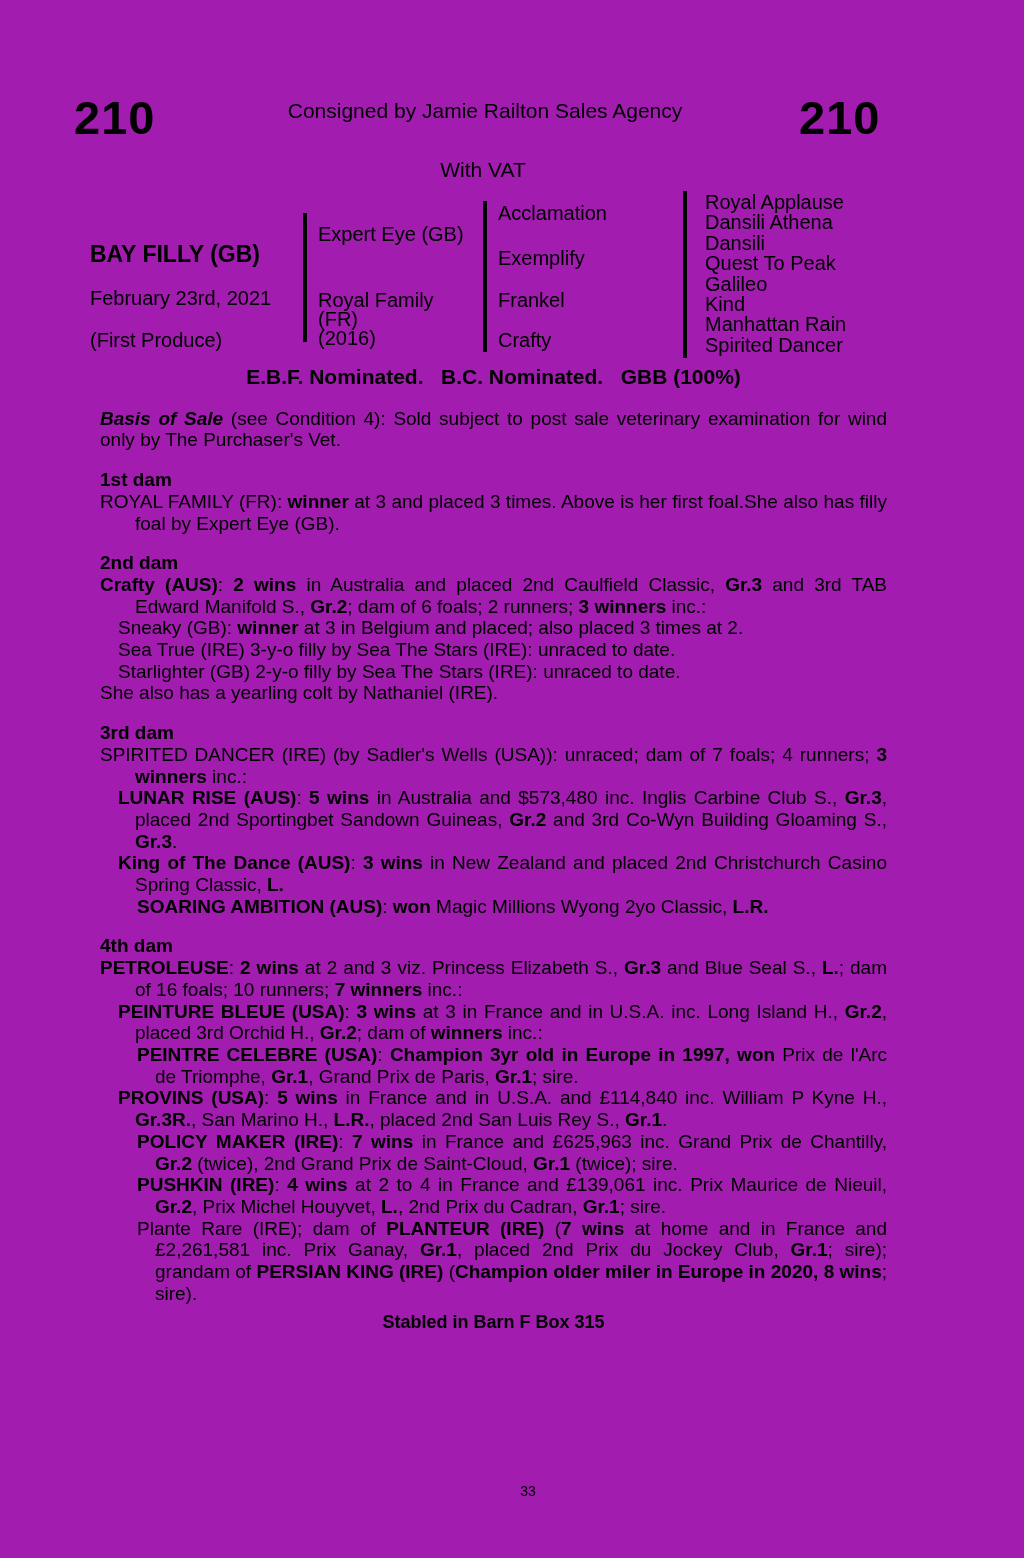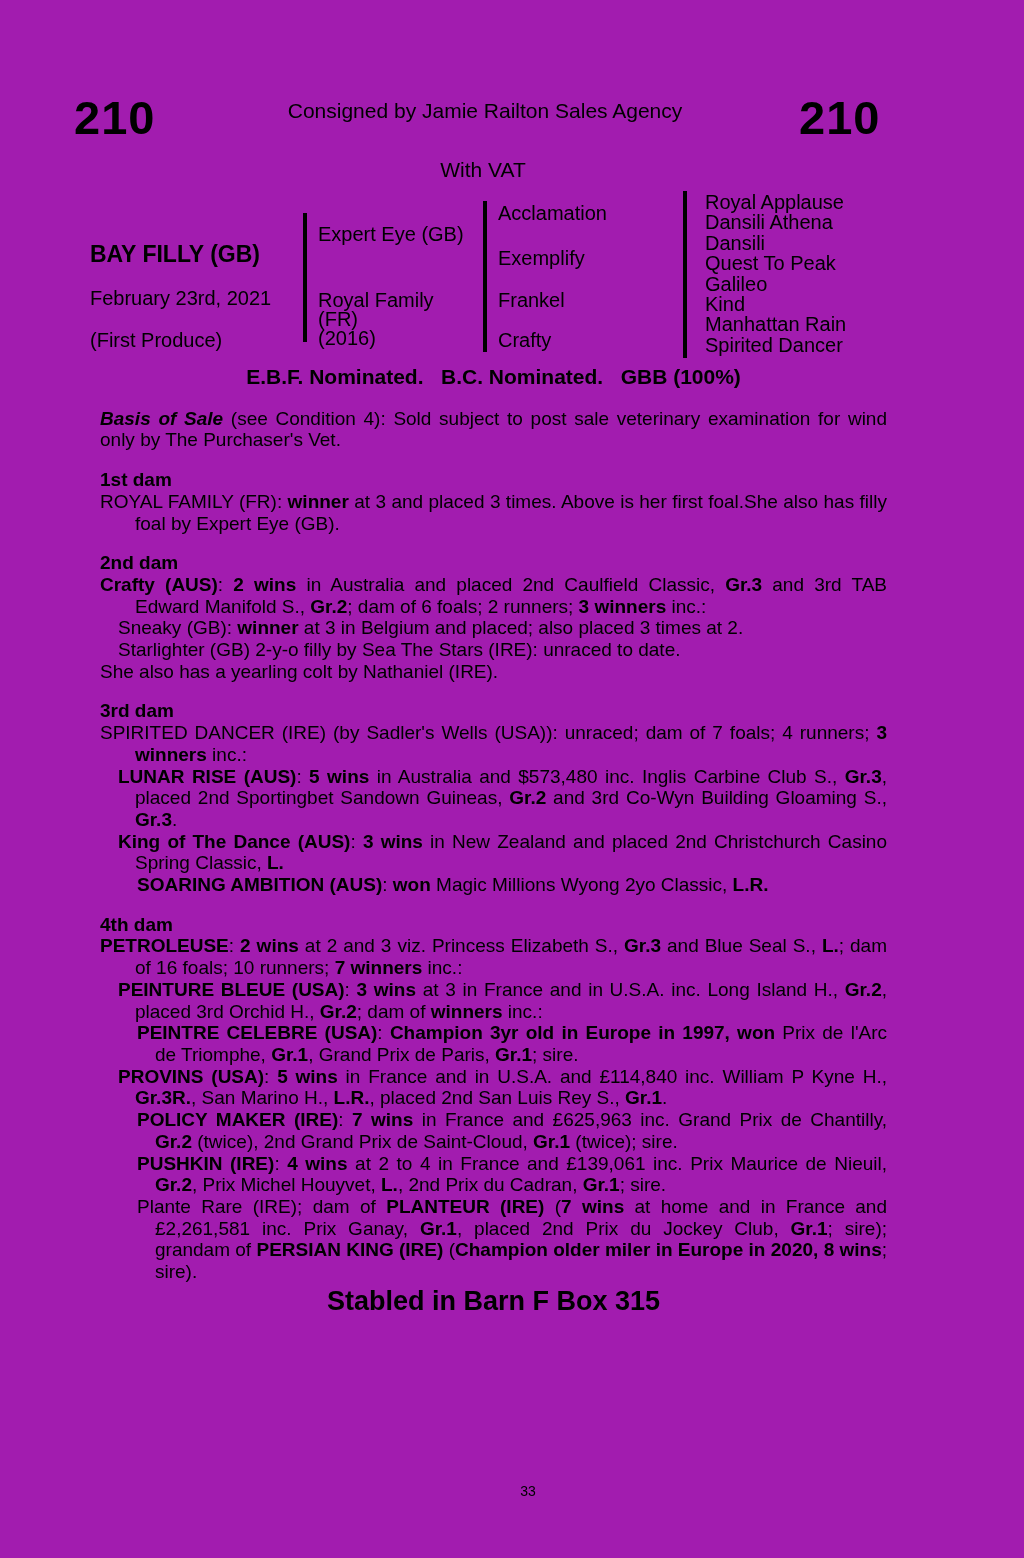--- a/index.html
+++ b/index.html
@@ -33,21 +33,21 @@
   .gen3{position:absolute;left:615px;top:2px;line-height:20.4px;}
   
   .flow{position:absolute;left:100px;top:366px;width:787px;font-size:19px;line-height:21.7px;}
   .noms{text-align:center;font-weight:bold;font-size:21px;white-space:pre-wrap;}
   .para{margin:0;text-align:justify;padding-left:35px;text-indent:-35px;}
   .para.flush{padding-left:0;text-indent:0;}
   .para.l1{padding-left:35px;text-indent:-17px;}
   .para.l2{padding-left:55px;text-indent:-18px;}
   .basis{margin-top:20px;}
   .dam-heading{font-weight:bold;margin-top:18px;}
-  .stabled{text-align:center;font-weight:bold;font-size:27px;margin-top:8px;}
+  .stabled{text-align:center;font-weight:bold;font-size:18px;margin-top:8px;}
   .pageno{position:absolute;top:1483px;left:90px;width:876px;text-align:center;font-size:14px;}
   .b{font-weight:bold;}
   .i{font-style:italic;}
 </style>
 </head>
 <body>
 
 <div class="page">
 
   <div class="lot-num lot-left">210</div>
@@ -93,20 +93,21 @@
     <p class="para flush basis" id="basis"><span class="b i">Basis of Sale</span><span> (see Condition 4): Sold subject to post sale veterinary examination for wind only by The Purchaser's Vet.</span></p>
     <div id="sections">
         <div>
           <div class="dam-heading">1st dam</div>
           <p class="para l0"><span>ROYAL FAMILY (FR): </span><span class="b">winner</span><span> at 3 and placed 3 times. Above is her first foal.She also has filly foal by Expert Eye (GB).</span></p>
         </div>
         <div>
           <div class="dam-heading">2nd dam</div>
           <p class="para l0"><span class="b">Crafty (AUS)</span><span>: </span><span class="b">2 wins</span><span> in Australia and placed 2nd Caulfield Classic, </span><span class="b">Gr.3</span><span> and 3rd TAB Edward Manifold S., </span><span class="b">Gr.2</span><span>; dam of 6 foals; 2 runners; </span><span class="b">3 winners</span><span> inc.:</span></p>
           <p class="para l1"><span>Sneaky (GB): </span><span class="b">winner</span><span> at 3 in Belgium and placed; also placed 3 times at 2.</span></p>
+          <p class="para l1"><span>Sea True (IRE) 3-y-o filly by Sea The Stars (IRE): unraced to date.</span></p>
           <p class="para l1"><span>Starlighter (GB) 2-y-o filly by Sea The Stars (IRE): unraced to date.</span></p>
           <p class="para flush"><span>She also has a yearling colt by Nathaniel (IRE).</span></p>
         </div>
         <div>
           <div class="dam-heading">3rd dam</div>
           <p class="para l0"><span>SPIRITED DANCER (IRE) (by Sadler's Wells (USA)): unraced; dam of 7 foals; 4 runners; </span><span class="b">3 winners</span><span> inc.:</span></p>
           <p class="para l1"><span class="b">LUNAR RISE (AUS)</span><span>: </span><span class="b">5 wins</span><span> in Australia and $573,480 inc. Inglis Carbine Club S., </span><span class="b">Gr.3</span><span>, placed 2nd Sportingbet Sandown Guineas, </span><span class="b">Gr.2</span><span> and 3rd Co-Wyn Building Gloaming S., </span><span class="b">Gr.3</span><span>.</span></p>
           <p class="para l1"><span class="b">King of The Dance (AUS)</span><span>: </span><span class="b">3 wins</span><span> in New Zealand and placed 2nd Christchurch Casino Spring Classic, </span><span class="b">L.</span></p>
           <p class="para l2"><span class="b">SOARING AMBITION (AUS)</span><span>: </span><span class="b">won</span><span> Magic Millions Wyong 2yo Classic, </span><span class="b">L.R.</span></p>
         </div>

